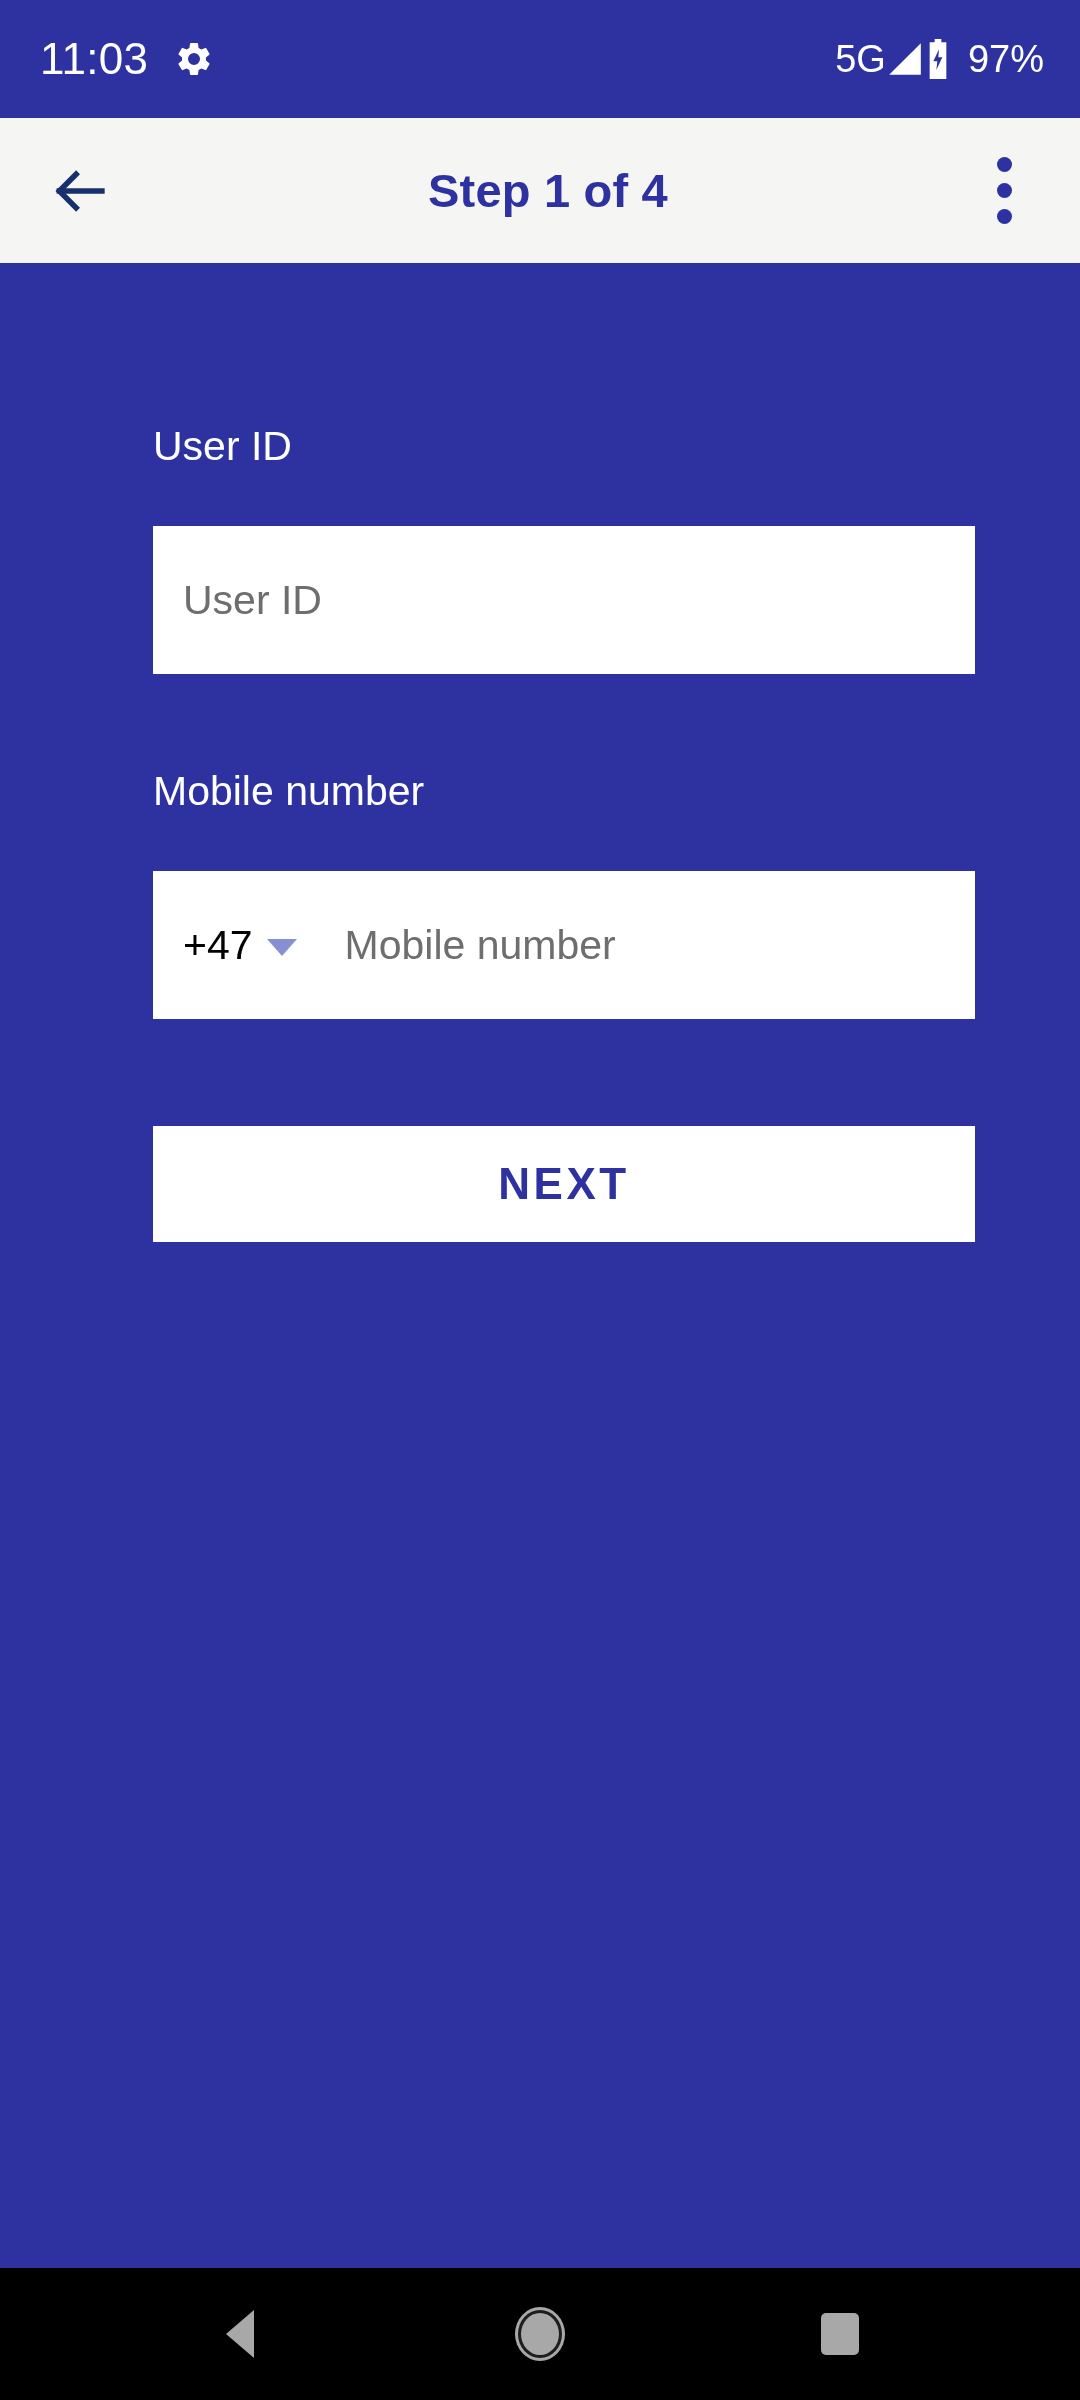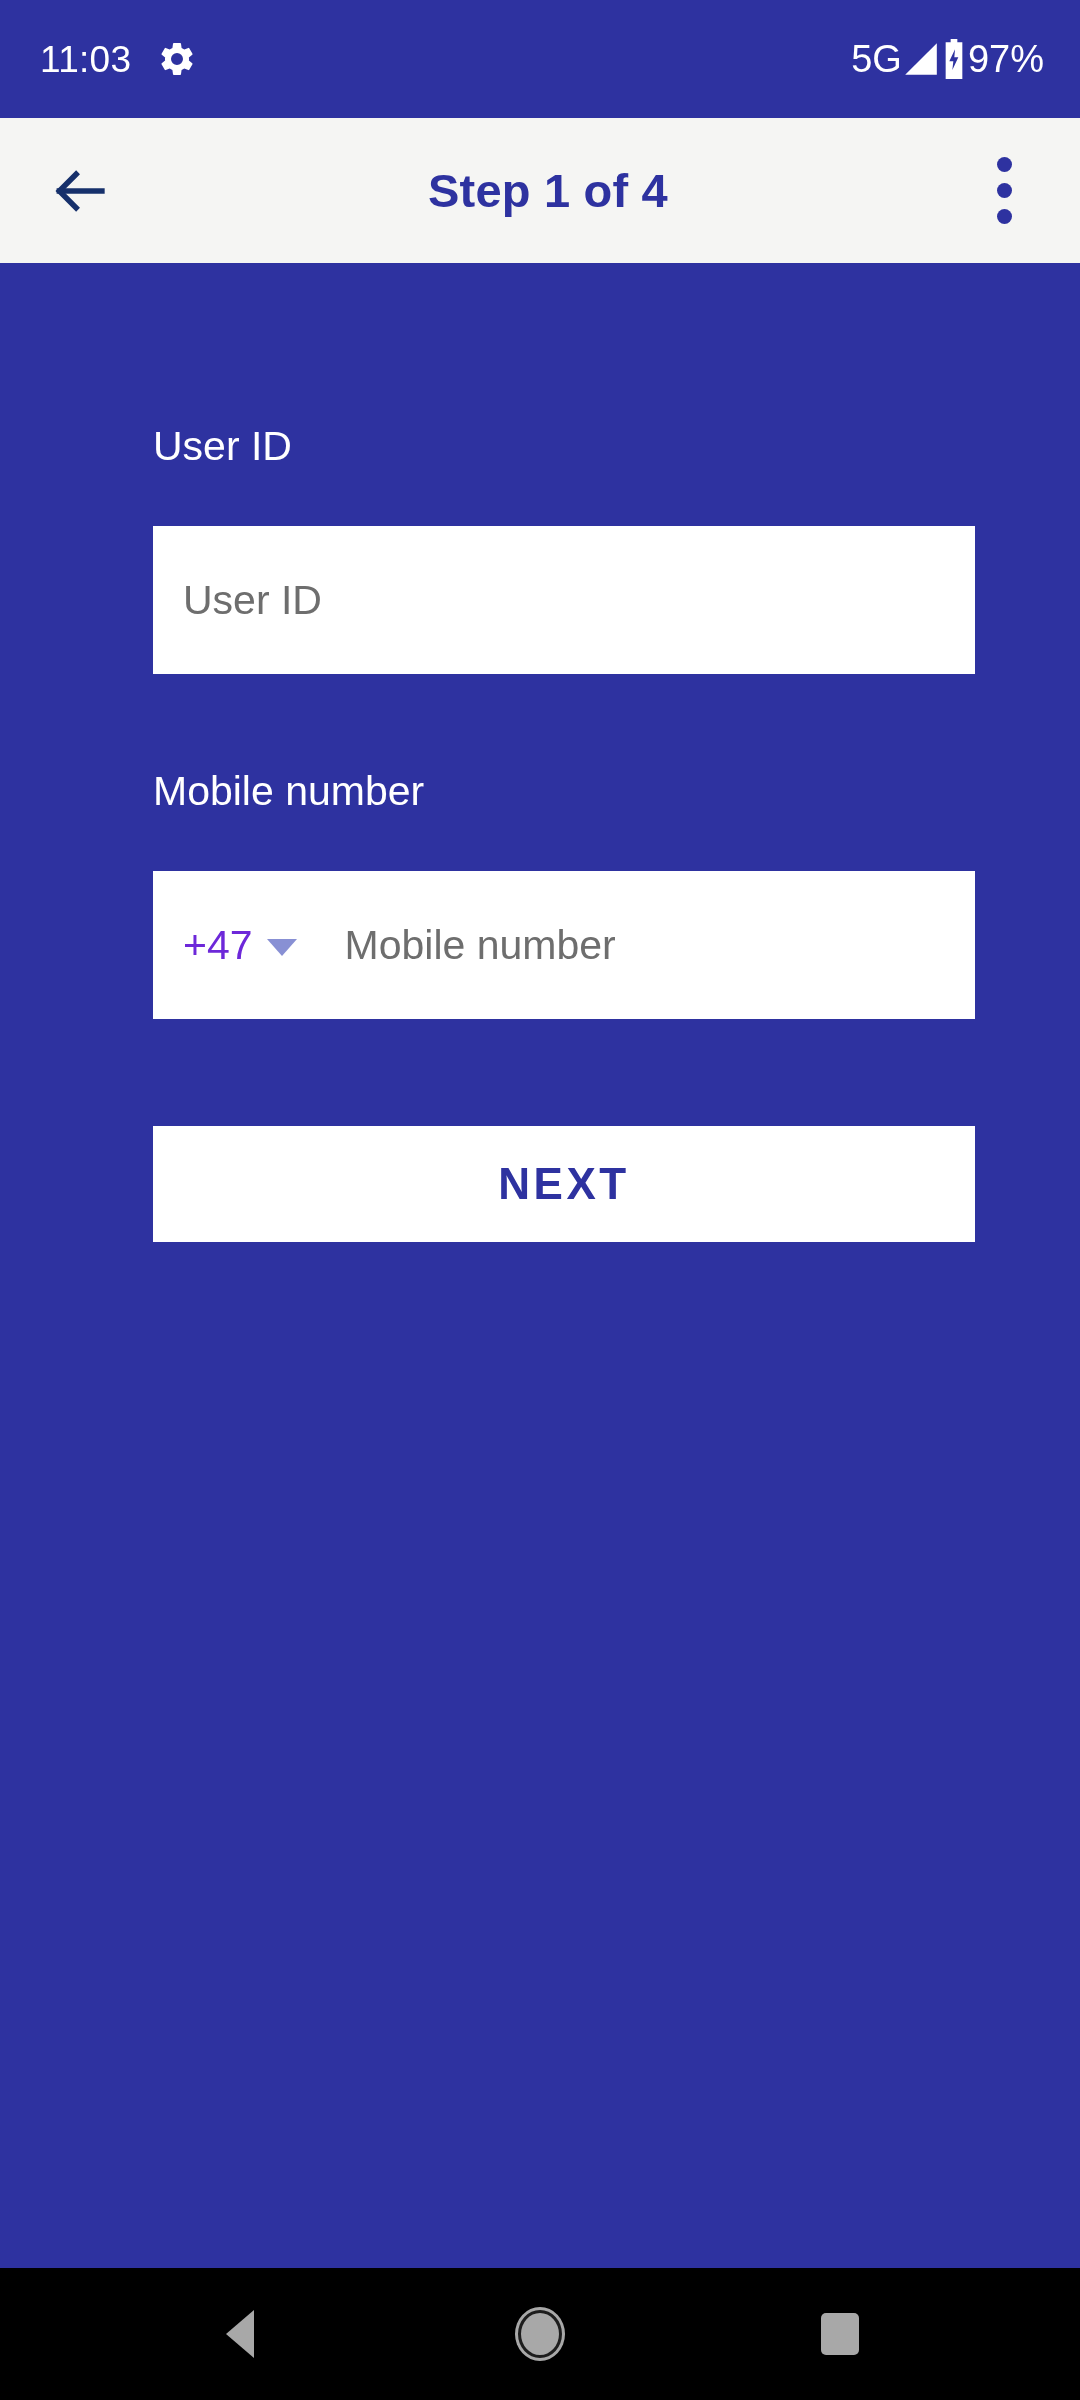--- a/index.html
+++ b/index.html
@@ -19,34 +19,34 @@
   
   .status-bar {
     height:118px;
     background:#2E32A0;
     display:flex; align-items:center;
     padding:0 36px 0 40px;
     flex:0 0 auto;
   }
   .status-left { display:flex; align-items:center; gap:26px; }
   .status-time {
-    color:#ffffff; font-size:37px; font-weight:400;
+    color:#ffffff; font-size:44px; font-weight:400;
     letter-spacing:0.3px; line-height:1;
   }
   .gear-icon { width:40px; height:40px; display:block; }
   .status-spacer { flex:1 1 auto; }
   .status-right { display:flex; align-items:center; gap:0; }
   .net-label {
     color:#ffffff; font-size:38px; font-weight:400; line-height:1;
   }
   .signal-icon { width:38px; height:38px; display:block; }
   .battery-icon { width:28px; height:40px; display:block; }
   .battery-pct {
     color:#ffffff; font-size:38px; font-weight:400; line-height:1;
-    margin-left:0;
+    margin-left:16px;
   }
 
   
   .app-bar {
     height:145px;
     background:#F5F5F3;
     display:flex; align-items:center;
     padding:0 44px 0 42px;
     flex:0 0 auto;
     position:relative;
@@ -114,21 +114,21 @@
   }
   .ph-userid { padding-left:30px; }
 
   .cc-select {
     display:flex; align-items:center; gap:14px;
     padding-left:30px; padding-right:8px;
     height:100%;
     cursor:pointer;
   }
   .cc-code {
-    color:#6d28d9;
+    color:#000000;
     font-size:41px;
     font-weight:400;
     line-height:1;
   }
   .caret {
     width:0; height:0;
     border-left:15px solid transparent;
     border-right:15px solid transparent;
     border-top:17px solid #8890D4;
     margin-top:4px;

